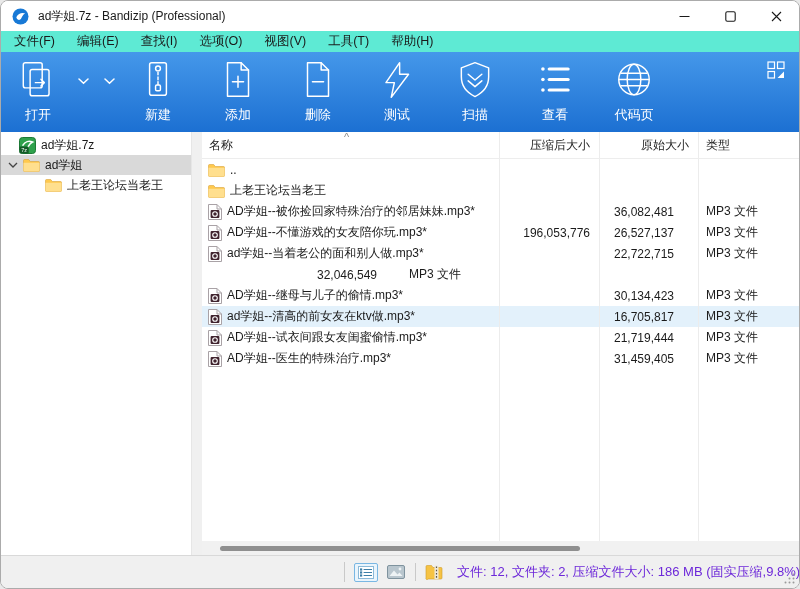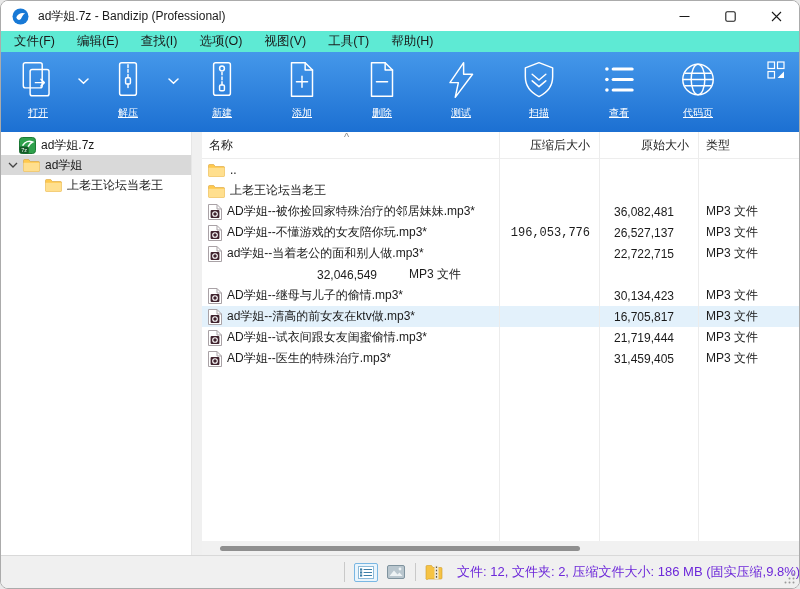--- a/index.html
+++ b/index.html
@@ -12,21 +12,21 @@
   .win-controls{display:flex;height:100%;flex:0 0 auto;}
   .wc{width:46px;height:100%;display:flex;align-items:center;justify-content:center;}
   
   .menubar{height:21px;display:flex;align-items:center;background:#5eead4;padding-left:2px;flex:0 0 auto;}
   .menu-item{font-size:12.5px;color:#1a1a1a;padding:0 11px;line-height:21px;}
   
   .toolbar{height:80px;flex:0 0 auto;position:relative;display:flex;align-items:flex-start;
     background:linear-gradient(180deg,var(--toolbar-top,#4598ea) 0%,var(--toolbar-bottom,#1c70d2) 100%);}
   .tb-btn{width:64px;height:74px;margin-top:4px;display:flex;flex-direction:column;align-items:center;border-radius:4px;}
   .tb-icon{width:42px;height:42px;margin-top:3px;}
-  .tb-label{font-size:10px;color:#fff;margin-top:5px;white-space:nowrap;text-decoration:underline;}
+  .tb-label{font-size:13px;color:#fff;margin-top:5px;white-space:nowrap;}
   .tb-caret{width:26px;height:50px;display:flex;align-items:center;justify-content:center;margin-top:4px;}
   .tb-custom{position:absolute;right:12px;top:9px;width:20px;height:20px;}
   .ml4{margin-left:4px}.ml14{margin-left:14px}.ml15{margin-left:15px}.ml16{margin-left:16px}.ml5{margin-left:5px}
   
   .main{flex:1 1 auto;display:flex;min-height:0;position:relative;background:#fff;}
   .tree{width:190px;flex:0 0 auto;padding-top:3px;overflow:hidden;border-radius:11px;}
   .tree-row{height:20px;display:flex;align-items:center;font-size:12px;color:#1a1a1a;white-space:nowrap;}
   .tree-row .lbl{margin-left:5px;}
   .tree-row.sel{background:var(--tree-selected-bg,#d9d9d9);}
   .tree-scrollstrip{width:10px;flex:0 0 auto;background:#f0f0f0;border-left:1px solid #e6e6e6;}
@@ -40,21 +40,21 @@
   .hc{box-sizing:border-box;white-space:nowrap;}
   .hc.name{width:297px;padding-left:7px;}
   .hc.packed{width:100px;text-align:right;padding-right:9px;}
   .hc.orig{width:99px;text-align:right;padding-right:9px;}
   .hc.type{flex:1;padding-left:8px;}
   .lrow{height:21px;display:flex;align-items:center;font-size:12px;color:#1b1b1b;}
   .lrow.hl{background:var(--row-highlight-bg,#e3f1fb);}
   .cell{box-sizing:border-box;white-space:nowrap;overflow:hidden;}
   .cell.name{width:297px;display:flex;align-items:center;padding-left:6px;}
   .cell.name .nm{margin-left:5px;overflow:hidden;text-overflow:clip;}
-  .cell.packed{width:100px;text-align:right;padding-right:9px;font-family:Liberation Mono, monospace;}
+  .cell.packed{width:100px;text-align:right;padding-right:9px;}
   .cell.orig{width:99px;text-align:center;padding-right:9px;}
   .cell.type{flex:1;padding-left:8px;}
   .hscroll{position:absolute;left:0;right:0;bottom:0;height:14px;background:#f1f1f1;}
   .hthumb{position:absolute;left:18px;width:360px;top:5px;height:5px;background:#8f8f8f;border-radius:3px;}
   
   .statusbar{height:32px;flex:0 0 auto;background:var(--statusbar-bg,#f0f0f0);border-top:1px solid #d9d9d9;
     display:flex;align-items:center;position:relative;}
   .sb-spacer{width:343px;height:20px;border-right:1px solid #c9c9c9;flex:0 0 auto;}
   .sb-ico{margin-left:9px;display:flex;align-items:center;justify-content:center;border-radius:2px;}
   .sb-ico.active{border:1px solid #79b7e3;background:#e9f4fc;padding:2px 3px;}
@@ -109,29 +109,20 @@
           <rect x="12.5" y="10" width="18" height="25" rx="2"></rect>
         <path d="M17.5 22.5 h8.5 M22.8 19.2 L26 22.5 L22.8 25.8"></path>
       </svg>
       <span class="tb-label">打开</span>
     </div>
     <div class="tb-caret">
       <svg width="11" height="7" viewBox="0 0 11 7">
           <path d="M1 1 L5.5 5.3 L10 1" stroke="#fff" fill="none" stroke-width="1.5" stroke-linecap="round"></path>
         </svg>
     </div>
-    <div class="tb-btn">
-      <svg class="tb-icon" viewBox="0 0 40 40" fill="none" stroke="#fff" stroke-width="1.4" stroke-linecap="round" stroke-linejoin="round">
-        <rect x="12" y="3.5" width="16" height="31" rx="2"></rect>
-        <path d="M20 5.5 V17.5" stroke-dasharray="2.6 2"></path>
-        <rect x="17.7" y="17.8" width="4.6" height="6" rx="1.2"></rect>
-          <path d="M20 23.8 v3.4"></path>
-      </svg>
-      <span class="tb-label">解压</span>
-    </div>
     <div class="tb-caret">
       <svg width="11" height="7" viewBox="0 0 11 7">
           <path d="M1 1 L5.5 5.3 L10 1" stroke="#fff" fill="none" stroke-width="1.5" stroke-linecap="round"></path>
         </svg>
     </div>
     <div class="tb-btn ml4">
       <svg class="tb-icon" viewBox="0 0 40 40" fill="none" stroke="#fff" stroke-width="1.4" stroke-linecap="round" stroke-linejoin="round">
         <rect x="12" y="3.5" width="16" height="31" rx="2"></rect>
         <circle cx="20" cy="9" r="2.3"></circle>
         <path d="M20 12.5 V24.5" stroke-dasharray="2.6 2"></path>

